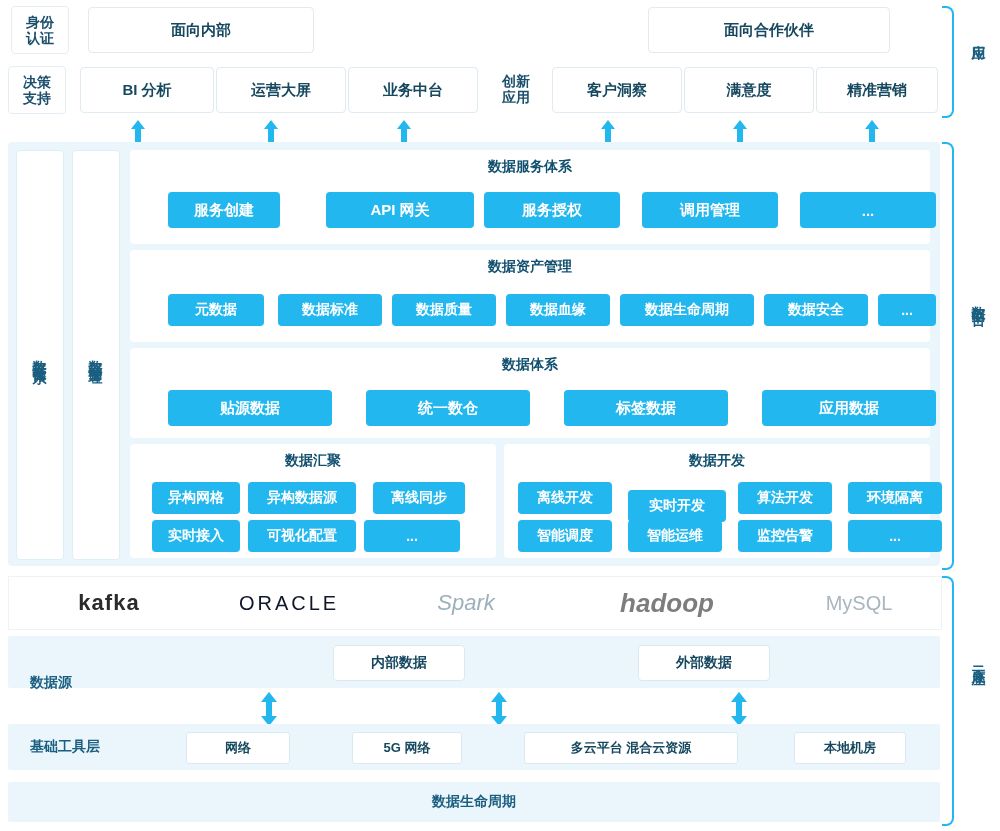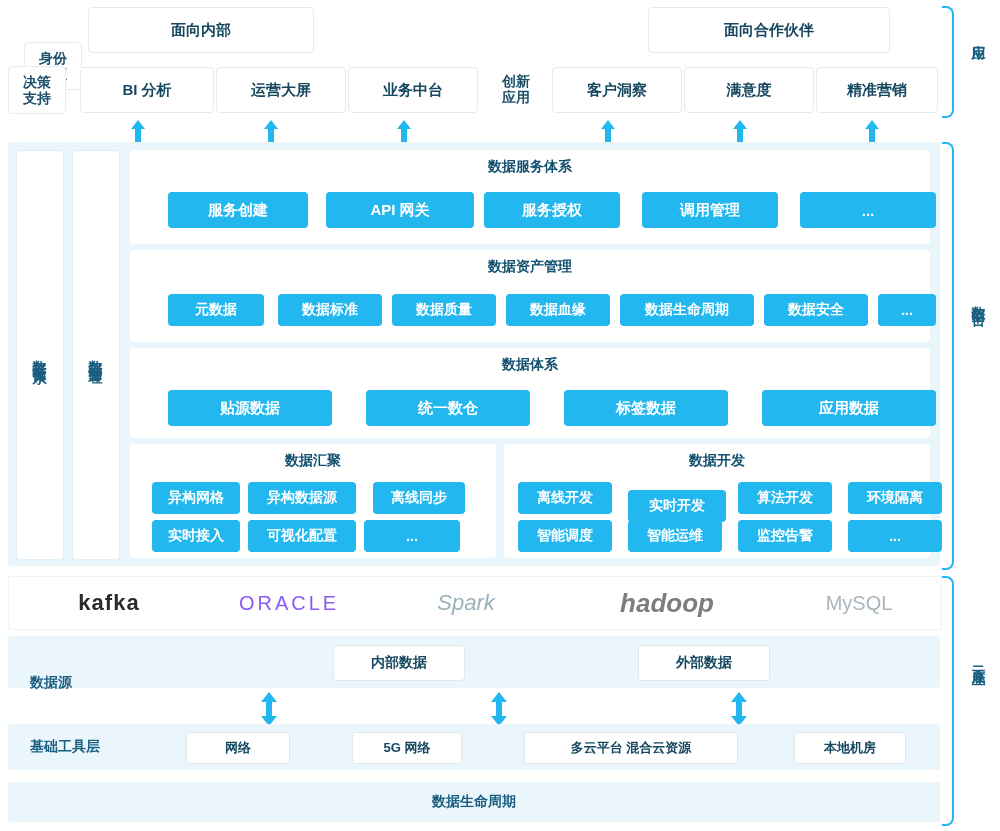--- a/index.html
+++ b/index.html
@@ -100,21 +100,21 @@
   .bracket-label span{writing-mode:vertical-rl;text-orientation:upright;letter-spacing:2px;}
 
   .logotext{font-weight:bold;color:#9aa4ab;}
 </style>
 </head>
 <body>
 
 <div class="page">
 
   <div class="row1">
-    <div class="tag-box" style="position:absolute;left:16px;top:0;margin-top:36px;">
+    <div class="tag-box" style="position:absolute;left:3px;top:0;">
       <div>身份</div>
       <div>认证</div>
     </div>
     <div class="cell" style="position:absolute;left:80px;top:1px;width:224px;">面向内部</div>
     <div class="cell" style="position:absolute;left:640px;top:1px;width:240px;">面向合作伙伴</div>
   </div>
 
   <div class="row2">
     <div class="tag-box" style="position:absolute;left:0;top:4px;">
       <div>决策</div>
@@ -144,21 +144,21 @@
 
     <div class="vbar" style="left:8px;">
       <div class="vtext">数据运营体系</div>
     </div>
     <div class="vbar" style="left:64px;">
       <div class="vtext">数据安全管理</div>
     </div>
 
     <div class="sub" style="left:122px;top:8px;width:800px;height:94px;">
       <div class="panel-title" style="margin-top:8px;">数据服务体系</div>
-      <div class="chip big" style="position:absolute;left:38px;top:42px;width:140px;">服务创建</div>
+      <div class="chip big" style="position:absolute;left:38px;top:42px;width:112px;">服务创建</div>
       <div class="chip big" style="position:absolute;left:196px;top:42px;width:148px;">API 网关</div>
       <div class="chip big" style="position:absolute;left:354px;top:42px;width:136px;">服务授权</div>
       <div class="chip big" style="position:absolute;left:512px;top:42px;width:136px;">调用管理</div>
       <div class="chip big" style="position:absolute;left:670px;top:42px;width:136px;">...</div>
     </div>
 
     <div class="sub" style="left:122px;top:108px;width:800px;height:92px;">
       <div class="panel-title" style="margin-top:8px;">数据资产管理</div>
       <div class="chip" style="position:absolute;left:38px;top:44px;width:96px;">元数据</div>
       <div class="chip" style="position:absolute;left:148px;top:44px;width:104px;">数据标准</div>
@@ -198,21 +198,21 @@
       <div class="chip" style="position:absolute;left:234px;top:76px;width:94px;">监控告警</div>
       <div class="chip" style="position:absolute;left:344px;top:76px;width:94px;">...</div>
     </div>
   </div>
 
   <div class="logos">
     <div class="logo" style="left:10px;width:180px;">
       <span style="font-size:22px;color:#2b2b2b;letter-spacing:1px;" class="logotext">kafka</span>
     </div>
     <div class="logo" style="left:190px;width:180px;">
-      <span style="font-size:20px;color:#8b5cf6;letter-spacing:3px;font-weight:normal;">ORACLE</span>
+      <span style="font-size:20px;color:#0f172a;letter-spacing:3px;font-weight:normal;">ORACLE</span>
     </div>
     <div class="logo" style="left:372px;width:170px;">
       <span style="font-size:22px;color:#9bb0bb;font-style:italic;">Spark</span>
     </div>
     <div class="logo" style="left:548px;width:220px;">
       <span style="font-size:26px;color:#7d7d7d;font-style:italic;font-weight:bold;">hadoop</span>
     </div>
     <div class="logo" style="left:770px;width:160px;">
       <span style="font-size:20px;color:#a9b6bd;">MySQL</span>
     </div>

